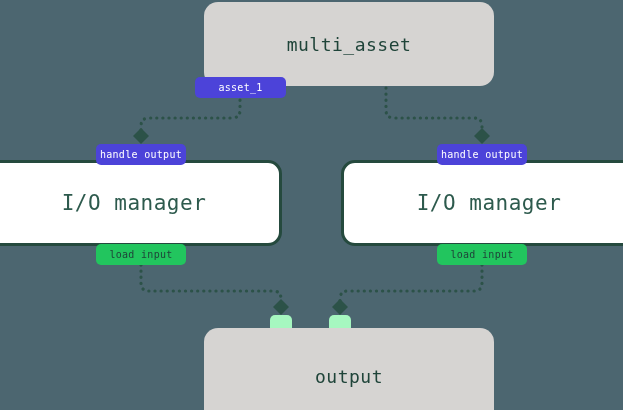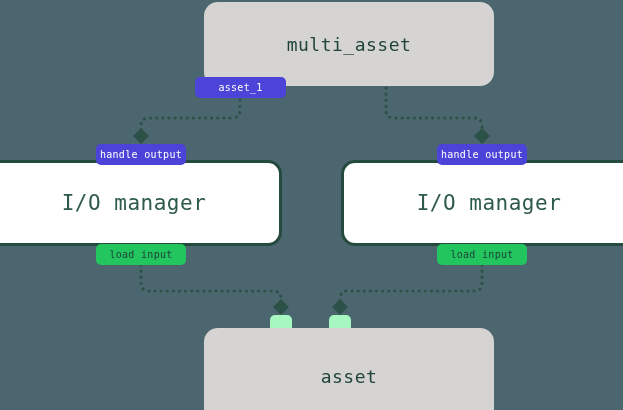--- a/index.html
+++ b/index.html
@@ -163,16 +163,16 @@
     <span>handle output</span>
   </div>
   <div class="badge badge-in" id="badge-load-input-right">
     <span>load input</span>
   </div>
 
   <div class="port-square" id="port-square-1"></div>
   <div class="port-square" id="port-square-2"></div>
 
   <div class="node node-asset" id="node-asset">
-    <span>asset</span>
+    <span>output</span>
   </div>
 
 </div>
 
 </body></html>

